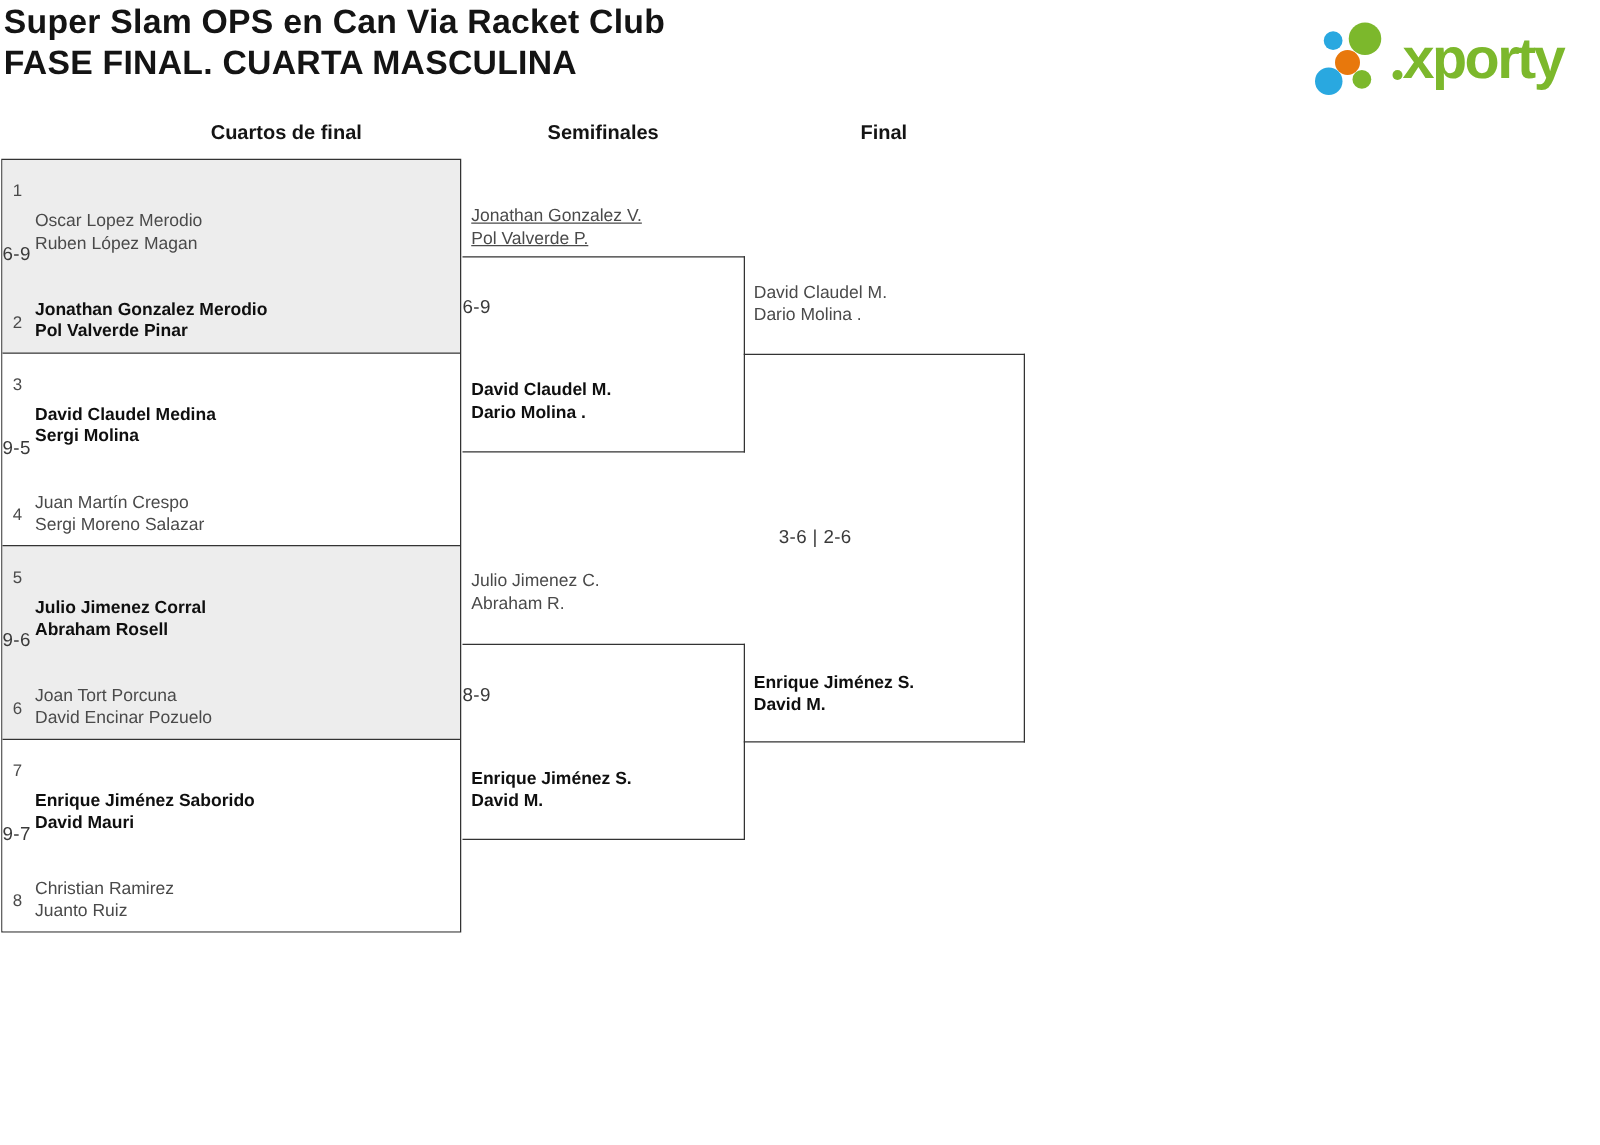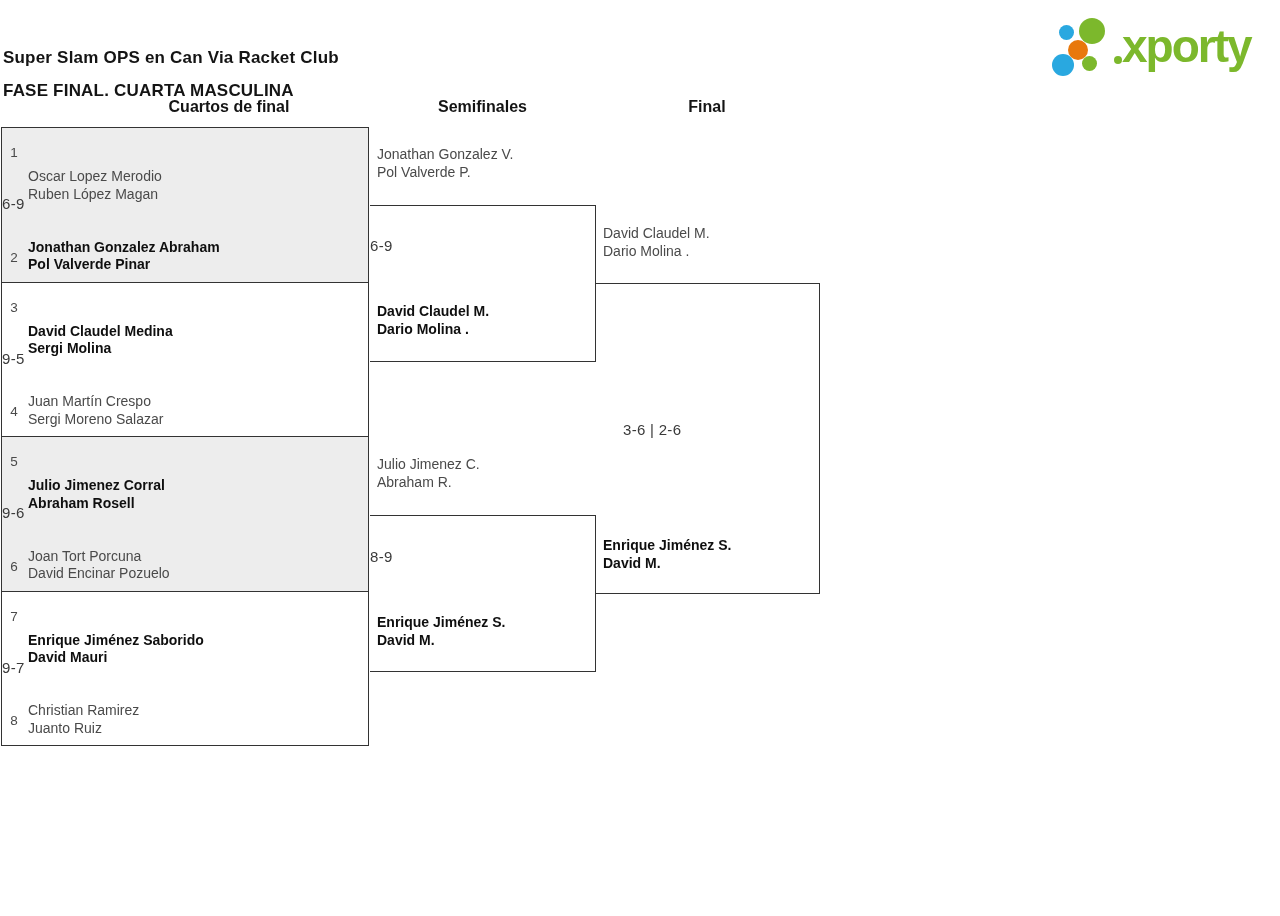--- a/index.html
+++ b/index.html
@@ -3,21 +3,21 @@
 <meta charset="utf-8">
 <style>
   html,body{margin:0;padding:0;background:#ffffff;}
   #canvas{
     position:relative;width:1280px;height:916px;background:#ffffff;overflow:hidden;
     font-family:"Liberation Sans","DejaVu Sans",sans-serif;
   }
   
   .page-title{
     position:absolute;left:3px;top:1px;
-    font-size:17px;font-weight:700;line-height:33px;color:#141414;letter-spacing:0.2px;margin-top:40px;
+    font-size:27px;font-weight:700;line-height:33px;color:#141414;letter-spacing:0.2px;
   }
   
   .logo{position:absolute;left:1045px;top:0;width:232px;height:70px;cursor:pointer;margin-top:12px;}
   .dot{position:absolute;border-radius:50%;}
   .dot-blue-small {left:14px;top:13px;width:15px;height:15px;background:#29a8e0;}
   .dot-green-big  {left:34px;top:6px; width:26px;height:26px;background:#7cb82c;}
   .dot-orange     {left:23px;top:28px;width:20px;height:20px;background:#e8780c;}
   .dot-blue-big   {left:7px; top:42px;width:22px;height:22px;background:#29a8e0;}
   .dot-green-small{left:37px;top:44px;width:15px;height:15px;background:#7cb82c;}
   .dot-green-tiny {left:69px;top:44px;width:8px; height:8px; background:#7cb82c;}
@@ -94,21 +94,21 @@
   <div class="qf-wrap">
 
     <div class="qf-cell bg-gray">
       <div class="seed s-top">1</div>
       <div class="names qf-names-top">
         <div>Oscar Lopez Merodio</div>
         <div>Ruben López Magan</div>
       </div>
       <div class="score qf-score">6-9</div>
       <div class="names winner qf-names-bottom">
-        <div>Jonathan Gonzalez Abraham</div>
+        <div>Jonathan Gonzalez Merodio</div>
         <div>Pol Valverde Pinar</div>
       </div>
       <div class="seed s-bottom">2</div>
     </div>
 
     <div class="qf-cell bg-white">
       <div class="seed s-top">3</div>
       <div class="names winner qf-names-top">
         <div>David Claudel Medina</div>
         <div>Sergi Molina</div>
@@ -149,21 +149,21 @@
       <div class="seed s-bottom">8</div>
     </div>
 
   </div>
 
   <div class="match-box sf1-box"></div>
   <div class="match-box sf2-box"></div>
 
   <div class="match-box f-box"></div>
 
-  <div class="names float-names" style="left:377px;top:146px;">
+  <div class="names float-names" style="left:377px;top:164px;text-decoration:underline;">
     <div>Jonathan Gonzalez V.</div>
     <div>Pol Valverde P.</div>
   </div>
   <div class="score" style="left:370px;width:225px;top:237px;">6-9</div>
   <div class="names winner float-names" style="left:377px;top:303px;">
     <div>David Claudel M.</div>
     <div>Dario Molina .</div>
   </div>
 
   <div class="names float-names" style="left:377px;top:456px;">

